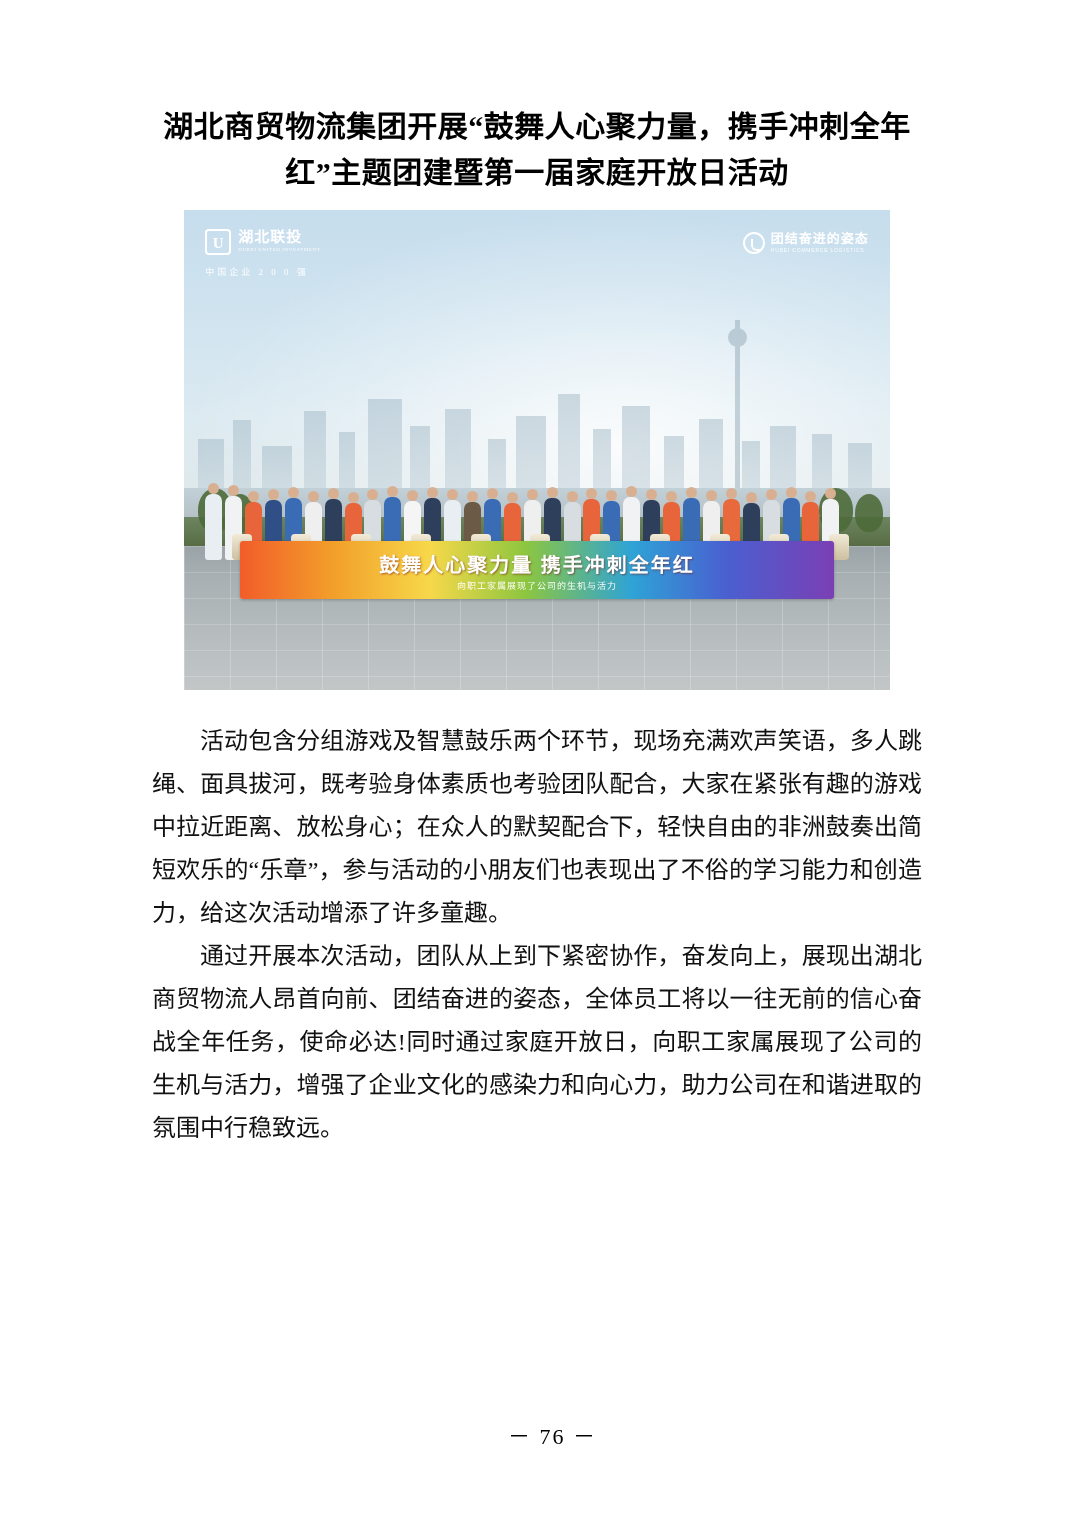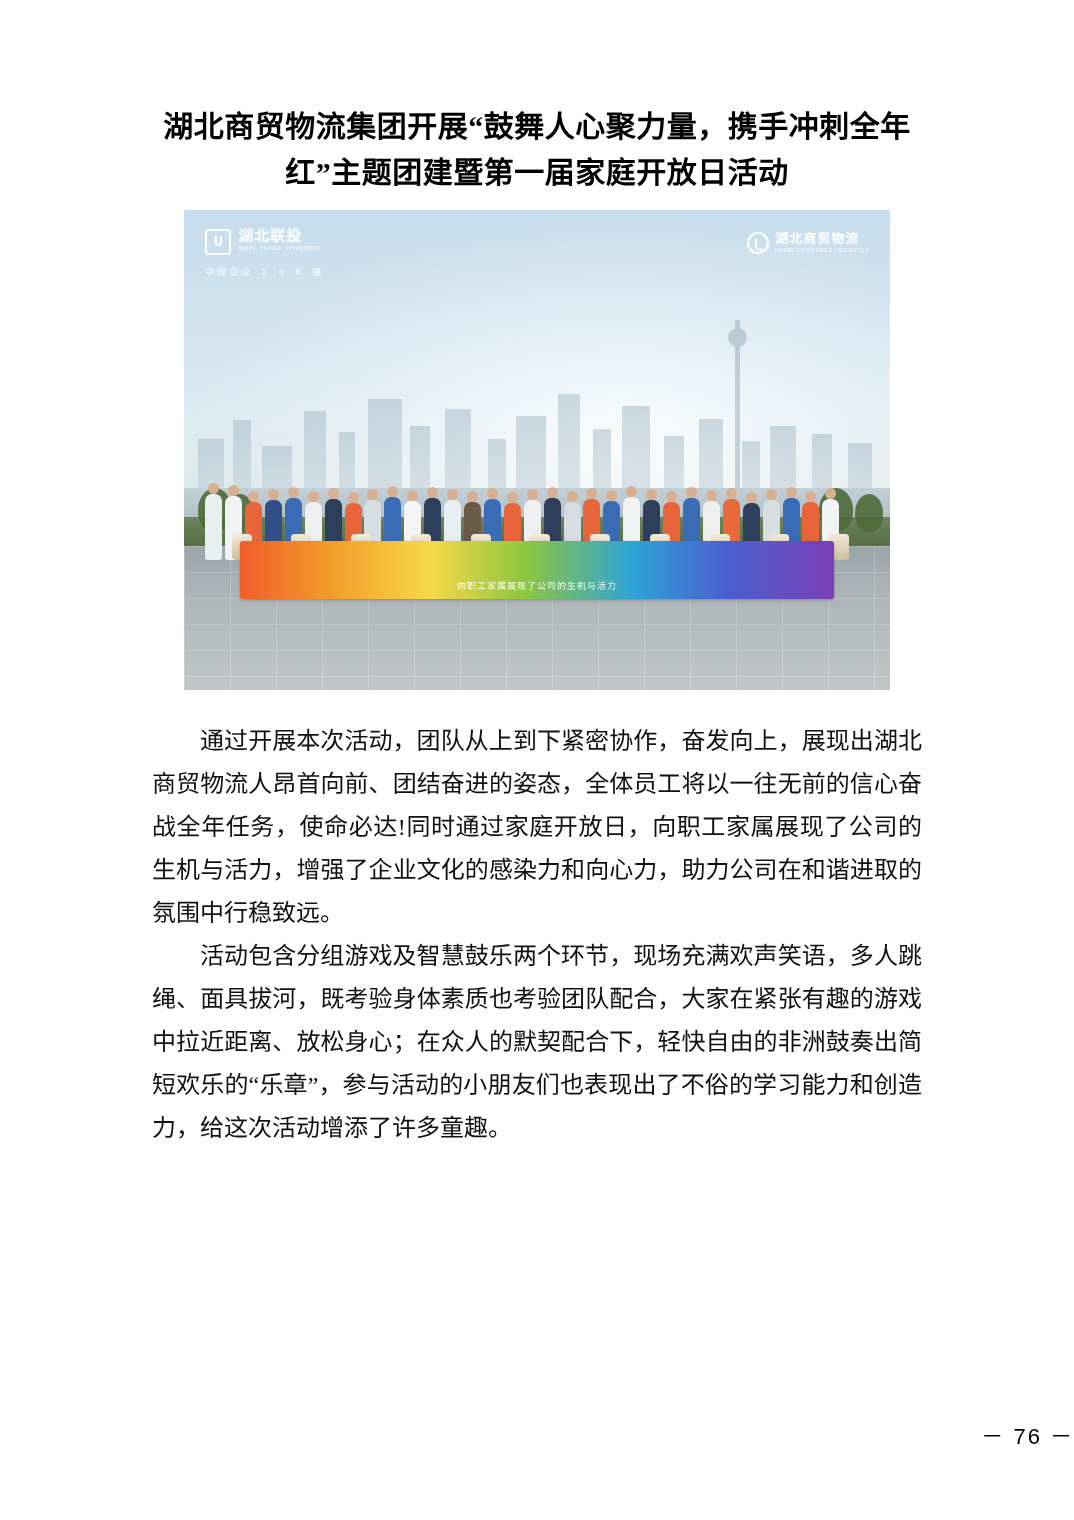--- a/index.html
+++ b/index.html
@@ -185,21 +185,21 @@
     letter-spacing: 1px;
     white-space: nowrap;
     opacity: 0.95;
   }
   
   .logo-left {
     position: absolute;
     left: 3%;
     top: 4%;
     color: #ffffff;
-    font-family: Liberation Mono, monospace;
+    font-family: Liberation Serif, serif;
   }
   .logo-left .mark {
     display: inline-block;
     vertical-align: middle;
     width: 26px;
     height: 26px;
     border: 2px solid #ffffff;
     border-radius: 4px;
     box-sizing: border-box;
     position: relative;
@@ -290,22 +290,22 @@
     text-justify: inter-ideograph;
     text-indent: 2em;
     margin: 0;
     color: #111;
   }
   .page-number {
     position: absolute;
     left: 0;
     right: 0;
     bottom: 78px;
-    text-align: right;
-    font-family: Liberation Sans, sans-serif;
+    text-align: center;
+    font-family: Liberation Serif, serif;
     font-size: 22px;
     letter-spacing: 2px;
     color: #000;
     padding-left: 31px;
   }
 </style>
 </head>
 <body>
 
 <div class="page">
@@ -390,40 +390,41 @@
           <div class="drum" style="left:40%;"></div>
           <div class="drum" style="left:49%;"></div>
           <div class="drum" style="left:58%;"></div>
           <div class="drum" style="left:67%;"></div>
           <div class="drum" style="left:76%;"></div>
           <div class="drum" style="left:85%;"></div>
           <div class="drum" style="left:94%;"></div>
         </div>
 
         <div class="banner">
+          <div class="banner-main">鼓舞人心聚力量  携手冲刺全年红</div>
           <div class="banner-sub">向职工家属展现了公司的生机与活力</div>
         </div>
 
         <div class="logo-left">
           <span class="mark"></span><span class="txt">
             <div class="t1">湖北联投</div>
             <div class="t2">HUBEI UNITED INVESTMENT</div>
           </span>
           <div class="t3">中国企业 2 0 0 强</div>
         </div>
 
         <div class="logo-right">
           <span class="mark"></span><span class="txt">
-            <div class="t1">湖北商贸物流</div>
+            <div class="t1">团结奋进的姿态</div>
             <div class="t2">HUBEI COMMERCE LOGISTICS</div>
           </span>
         </div>
       </div>
     </div>
 
     <div class="body-text">
+      <p class="para">活动包含分组游戏及智慧鼓乐两个环节，现场充满欢声笑语，多人跳绳、面具拔河，既考验身体素质也考验团队配合，大家在紧张有趣的游戏中拉近距离、放松身心；在众人的默契配合下，轻快自由的非洲鼓奏出简短欢乐的“乐章”，参与活动的小朋友们也表现出了不俗的学习能力和创造力，给这次活动增添了许多童趣。</p>
       <p class="para">通过开展本次活动，团队从上到下紧密协作，奋发向上，展现出湖北商贸物流人昂首向前、团结奋进的姿态，全体员工将以一往无前的信心奋战全年任务，使命必达!同时通过家庭开放日，向职工家属展现了公司的生机与活力，增强了企业文化的感染力和向心力，助力公司在和谐进取的氛围中行稳致远。</p>
-      <p class="para">活动包含分组游戏及智慧鼓乐两个环节，现场充满欢声笑语，多人跳绳、面具拔河，既考验身体素质也考验团队配合，大家在紧张有趣的游戏中拉近距离、放松身心；在众人的默契配合下，轻快自由的非洲鼓奏出简短欢乐的“乐章”，参与活动的小朋友们也表现出了不俗的学习能力和创造力，给这次活动增添了许多童趣。</p>
     </div>
   </div>
 
   <div class="page-number">－ 76 －</div>
 </div>
 
 </body></html>

